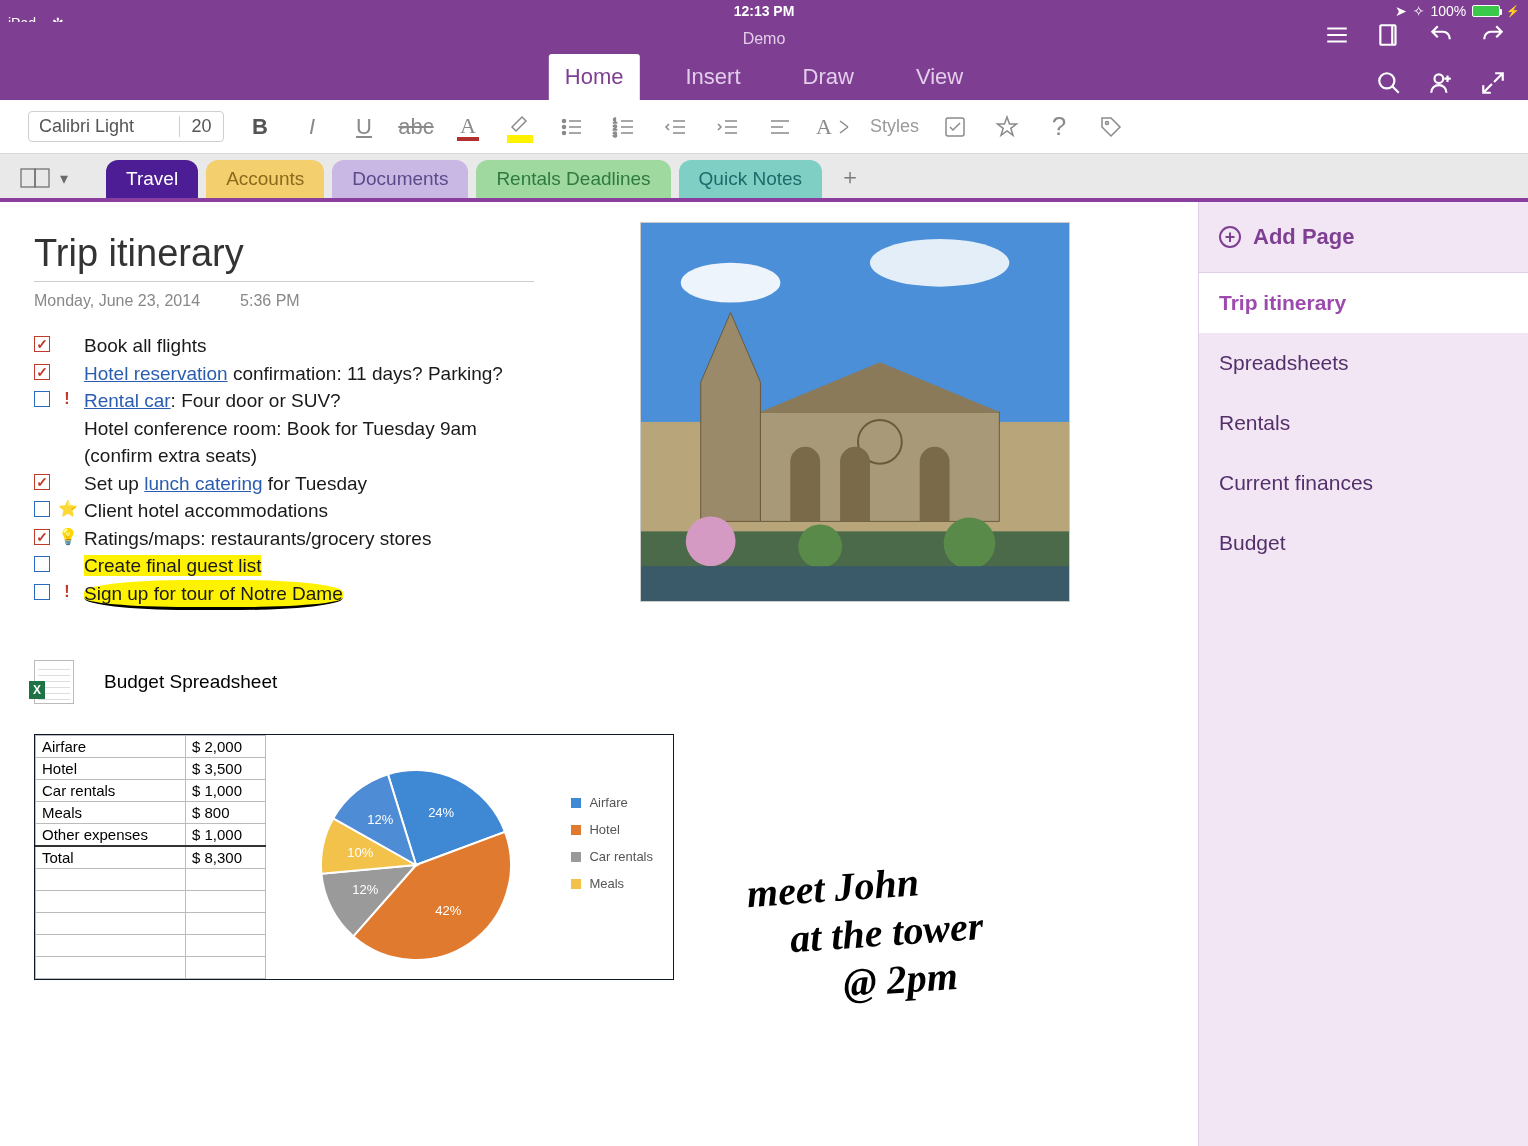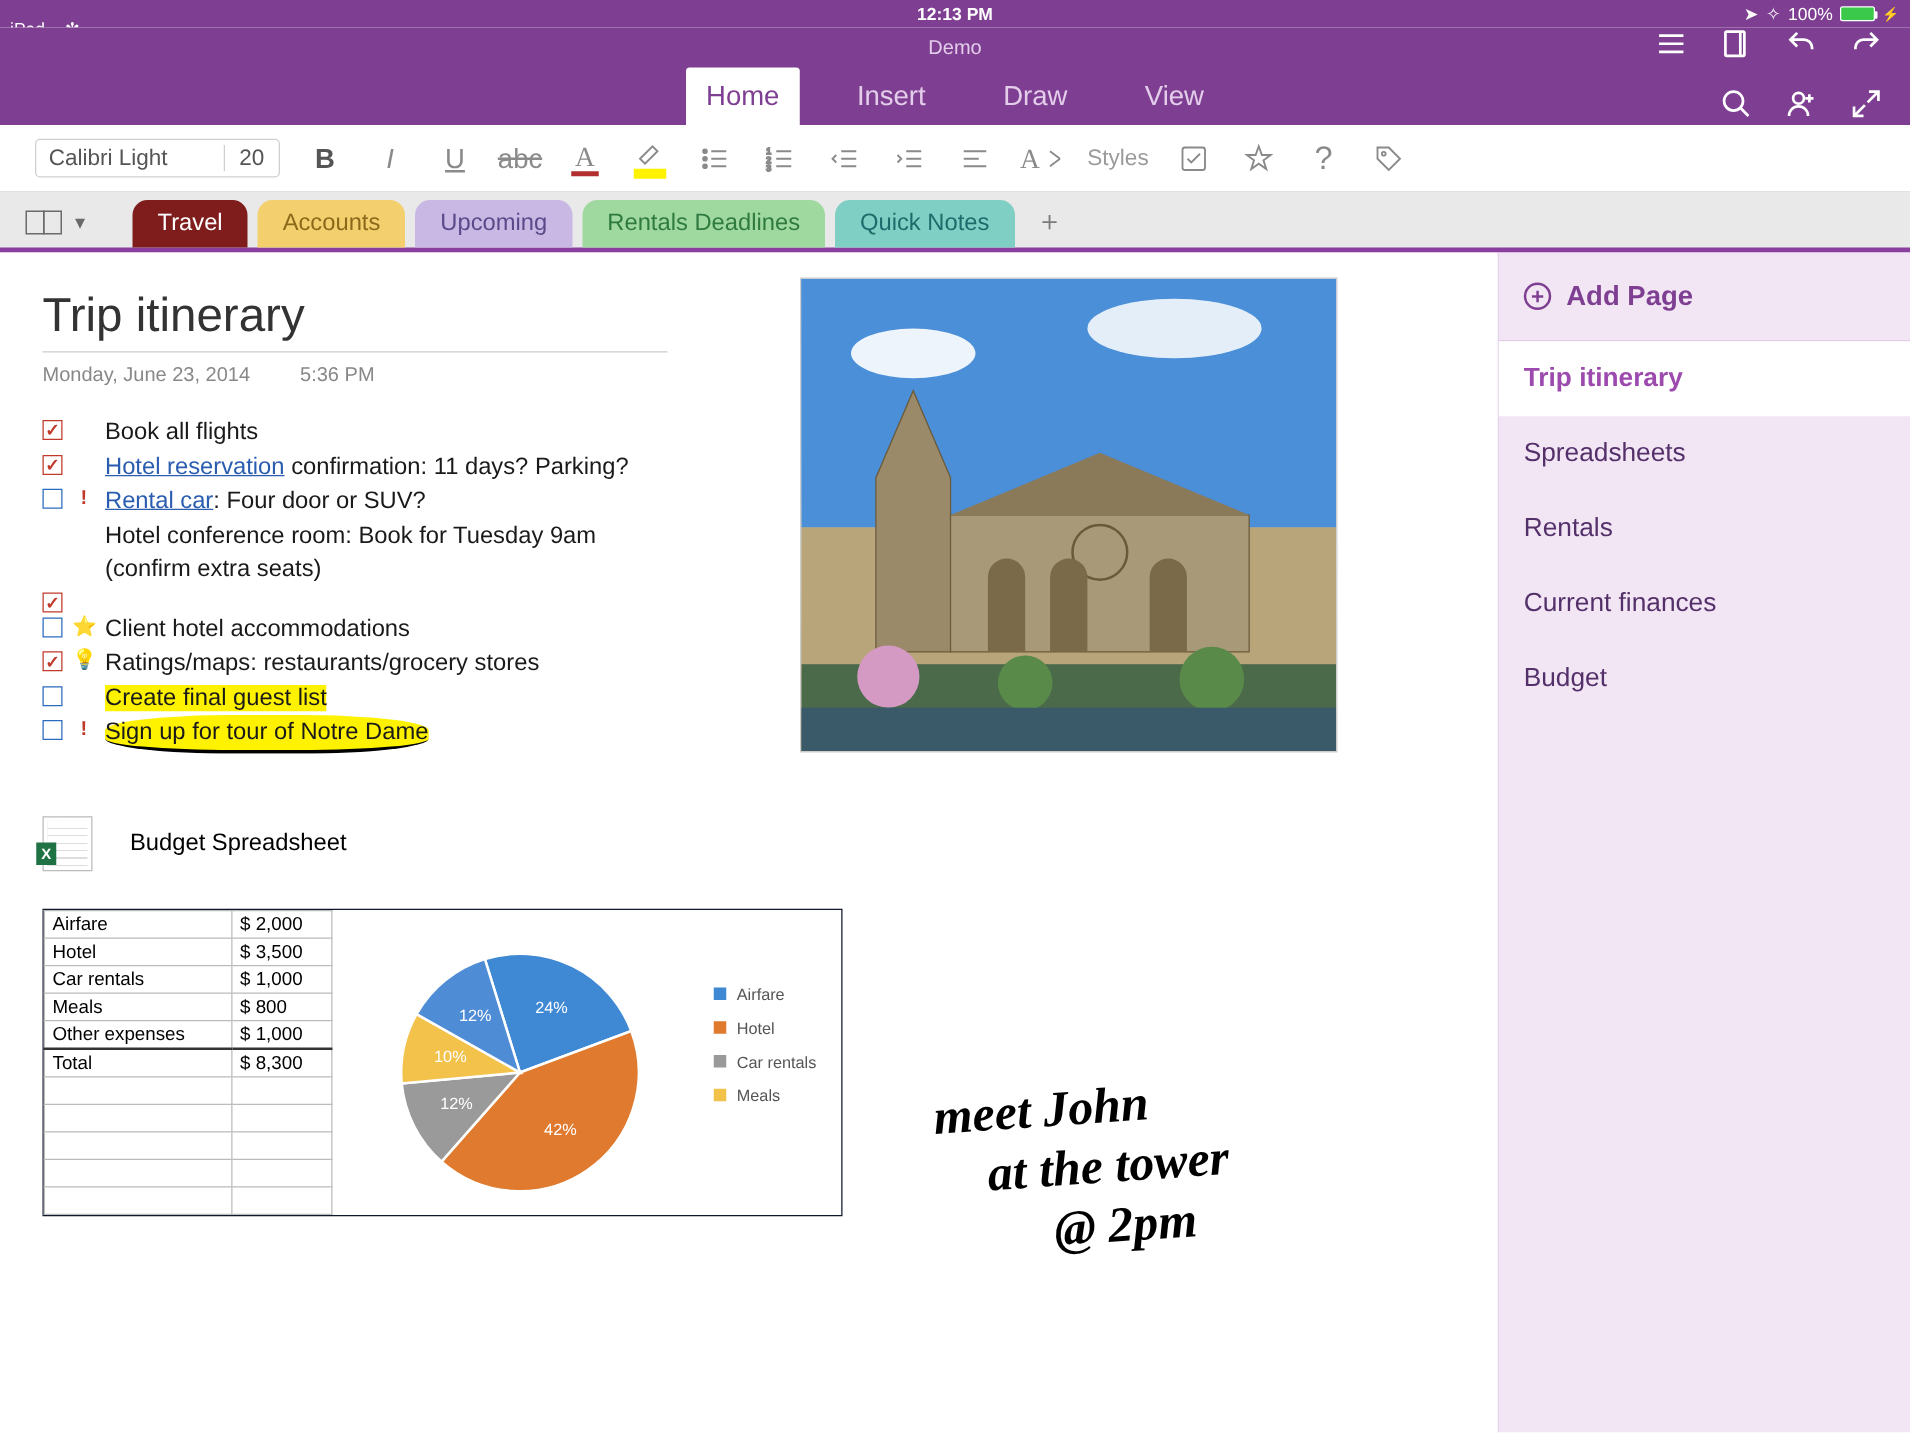--- a/index.html
+++ b/index.html
@@ -34,21 +34,21 @@
   .tool-btn svg { width: 24px; height: 24px; stroke: #8a8a8a; fill: none; stroke-width: 1.5; }
   .fontcolor-swatch { height: 4px; width: 22px; background: #b12f2f; margin-top: -2px; }
   .highlight-swatch { height: 8px; width: 26px; background: #fff200; }
   .styles-label { color: #9a9a9a; }
 
   
   .sections-bar { height: 48px; background: #e9e9e9; border-bottom: 4px solid #8a3f9e; display: flex; align-items: flex-end; padding: 0 20px; gap: 8px; }
   .nb-switch { display: flex; align-items: center; gap: 6px; padding-bottom: 10px; color: #6a6a6a; margin-right: 30px; }
   .nb-switch svg { width: 34px; height: 20px; stroke: #6a6a6a; fill: none; stroke-width: 1.2; }
   .section-tab { padding: 8px 20px 8px; border-radius: 12px 12px 0 0; font-size: 19px; cursor: pointer; }
-  .section-tab.travel { background: #7f1d1d; color: #fff; }
+  .section-tab.travel { background: #4c1d95; color: #fff; }
   .section-tab.accounts { background: #f3cf6e; color: #8a6a1a; }
   .section-tab.documents { background: #c9b8e4; color: #5a4a8a; }
   .section-tab.deadlines { background: #9fd9a0; color: #2f7a3f; }
   .section-tab.quick { background: #7fcfc4; color: #1f6a6a; }
   .add-section { width: 40px; text-align: center; color: #7a7a7a; font-size: 22px; padding-bottom: 6px; }
 
   
   .main { display: flex; height: calc(1146px - 22px - 78px - 54px - 48px); }
   .canvas { flex: 1; position: relative; background: #fff; padding: 30px 34px; overflow: hidden; }
   .side-pages { width: 330px; background: #f2e6f5; border-left: 1px solid #e0cde6; }
@@ -260,21 +260,21 @@
 <div class="sections-bar">
   <div class="nb-switch">
     <svg viewBox="0 0 34 20">
         <rect x="1" y="1" width="14" height="18"></rect>
         <rect x="15" y="1" width="14" height="18"></rect>
       </svg>
     <span>▾</span>
   </div>
   <div class="section-tab travel">Travel</div>
   <div class="section-tab accounts">Accounts</div>
-  <div class="section-tab documents">Upcoming</div>
+  <div class="section-tab documents">Documents</div>
   <div class="section-tab deadlines">Rentals Deadlines</div>
   <div class="section-tab quick">Quick Notes</div>
   <div class="add-section">＋</div>
 </div>
 
 <div class="main">
   <div class="canvas">
 
     <div class="page-title">Trip itinerary</div>
     <div class="title-underline"></div>
@@ -300,20 +300,21 @@
           <span><span class="link">Rental car</span><span>: Four door or SUV?</span></span>
         </div>
       <div class="check-row">
           <span style="width:16px;"></span>
           <span class="tag-col"></span>
           <span><span>Hotel conference room: Book for Tuesday 9am</span><br><span>(confirm extra seats)</span></span>
         </div>
       <div class="check-row">
           <span class="cbox checked"></span>
           <span class="tag-col"></span>
+          <span><span>Set up </span><span class="link">lunch catering</span><span> for Tuesday</span></span>
         </div>
       <div class="check-row">
           <span class="cbox blue"></span>
           <span class="tag-col">⭐</span>
           <span>Client hotel accommodations</span>
         </div>
       <div class="check-row">
           <span class="cbox checked"></span>
           <span class="tag-col">💡</span>
           <span>Ratings/maps: restaurants/grocery stores</span>

